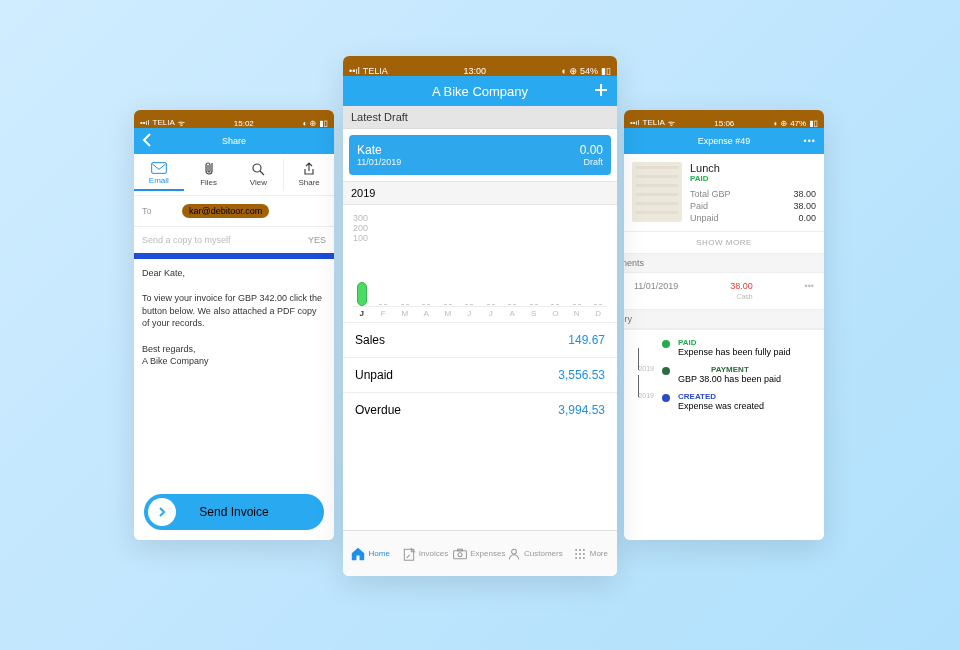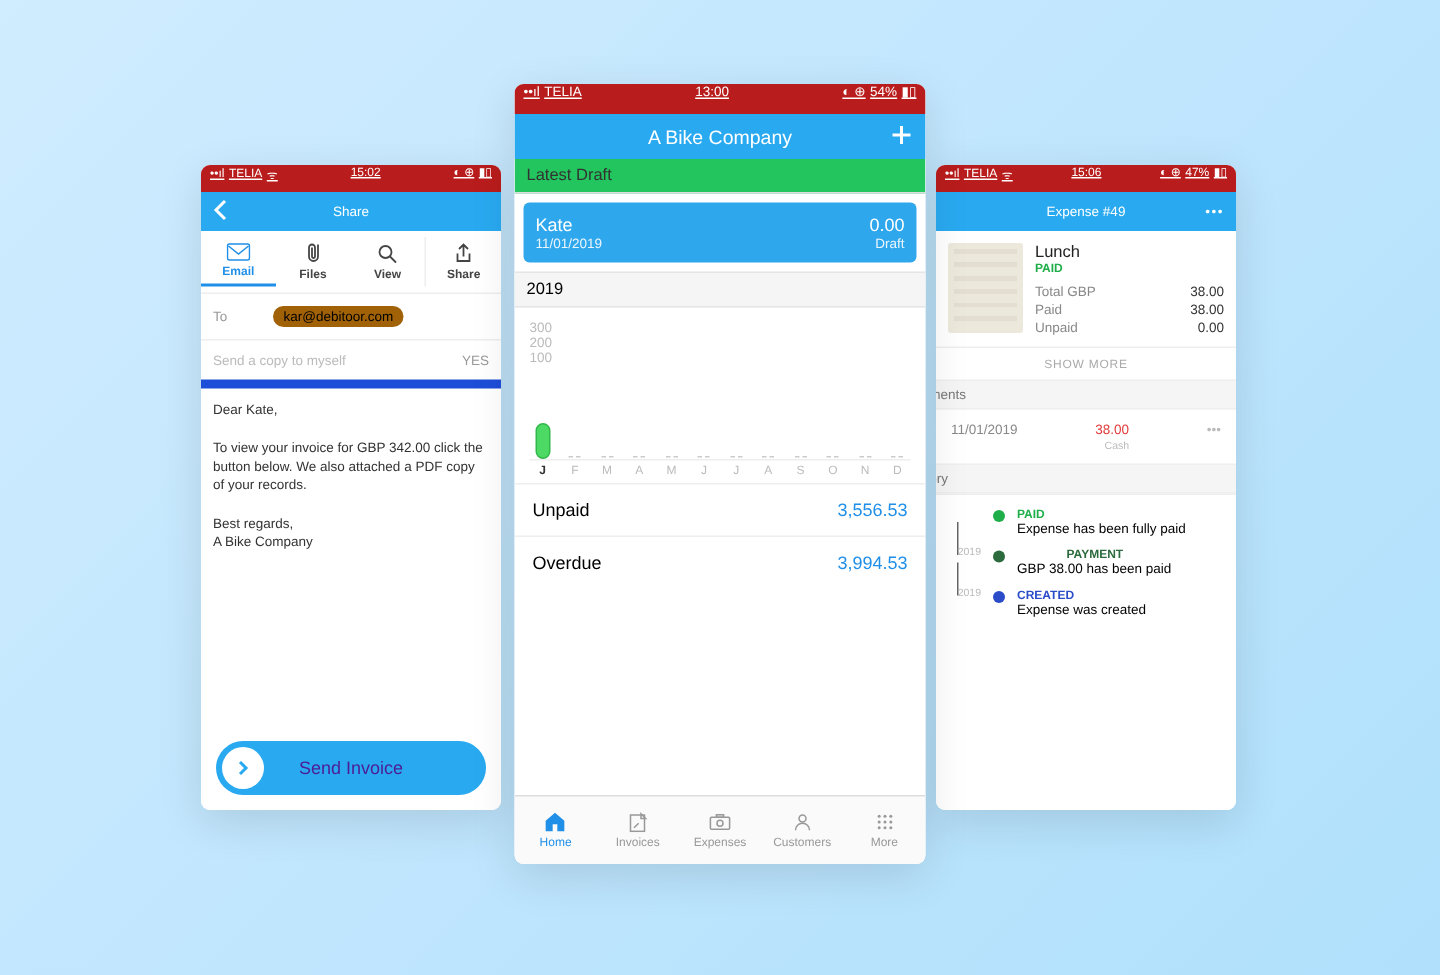--- a/index.html
+++ b/index.html
@@ -13,63 +13,63 @@
     width: 200px; height: 430px;
     background: #fff;
     border-radius: 6px;
     box-shadow: 0 8px 30px rgba(0,0,0,0.12);
     overflow: hidden;
     font-size: 9px;
     display: flex; flex-direction: column;
   }
   .phone.center { width: 274px; height: 520px; font-size: 10px; z-index: 3; }
   .statusbar {
-    height: 18px; background: #b91c1c; color: #fff;
-    display: flex; align-items: flex-start; justify-content: space-between;
-    padding: 0 6px; font-size: 8px; text-decoration: underline;
+    height: 18px; background: #a16207; color: #fff;
+    display: flex; align-items: flex-end; justify-content: space-between;
+    padding: 0 6px; font-size: 8px;
   }
   .center .statusbar { height: 20px; font-size: 9px; }
   .sb-left, .sb-right { display: flex; align-items: center; gap: 3px; }
   .navbar {
     background: #29a9f0; color: #fff;
     height: 26px; display: flex; align-items: center; justify-content: center;
     position: relative; font-weight: 500;
   }
   .center .navbar { height: 30px; font-size: 13px; }
   .nav-left { position: absolute; left: 8px; }
   .nav-right { position: absolute; right: 8px; }
   .content { flex: 1; overflow: hidden; display: flex; flex-direction: column; background: #fff; }
-  .section-header { background: #22c55e; color: #333; padding: 5px 8px; font-size: 10px; border-bottom: 1px solid #ddd; }
+  .section-header { background: #e5e5e5; color: #333; padding: 5px 8px; font-size: 10px; border-bottom: 1px solid #ddd; }
   .center .section-header { font-size: 11px; }
   .draft-card { background: #2fa7ed; color: #fff; margin: 6px; border-radius: 4px; padding: 8px; display: flex; justify-content: space-between; }
   .year-header { background: #f5f5f5; padding: 5px 8px; font-size: 11px; border-top: 1px solid #e5e5e5; border-bottom: 1px solid #e5e5e5; }
   .chart { padding: 8px 10px 4px; }
   .chart-y { color: #bbb; font-size: 9px; }
   .chart-bars { display: flex; align-items: flex-end; height: 60px; gap: 4px; margin-top: 4px; border-bottom: 1px solid #eee; }
   .bar-slot { flex: 1; display: flex; flex-direction: column; align-items: center; justify-content: flex-end; height: 60px; }
   .bar { width: 10px; border-radius: 5px; }
   .bar.green { background: #4cd964; border: 1px solid #32b84a; }
   .chart-x { display: flex; gap: 4px; color: #bbb; font-size: 8px; margin-top: 2px; }
   .chart-x span { flex: 1; text-align: center; }
   .row { display: flex; justify-content: space-between; padding: 10px 12px; border-top: 1px solid #eee; font-size: 12px; align-items: center; }
   .row .val { color: #1f8fe8; font-weight: 500; }
   .tabbar { height: 46px; border-top: 1px solid #ddd; display: flex; background: #fafafa; }
-  .tab { flex: 1; display: flex; flex-direction: column; align-items: center; justify-content: center; color: #999; font-size: 8px; gap: 2px; }
+  .tab { flex: 1; display: flex; flex-direction: row; align-items: center; justify-content: center; color: #999; font-size: 8px; gap: 2px; }
   .tab.active { color: #1f8fe8; }
   .tab .ico { width: 16px; height: 14px; }
   
   .tool-tabs { display: flex; border-bottom: 1px solid #eee; padding: 4px 0; }
-  .tool { flex: 1; display: flex; flex-direction: column; align-items: center; gap: 2px; color: #444; font-size: 8px; padding: 4px 0; font-weight: bold; }
+  .tool { flex: 1; display: flex; flex-direction: column; align-items: center; gap: 2px; color: #444; font-size: 8px; padding: 4px 0; }
   .tool.active { color: #1f8fe8; border-bottom: 2px solid #1f8fe8; }
   .field { display: flex; align-items: center; padding: 8px; border-bottom: 1px solid #eee; gap: 8px; }
   .field .lbl { color: #999; font-size: 9px; width: 32px; }
   .chip { background: #a16207; border-radius: 10px; padding: 2px 7px; font-size: 9px; }
   .copy-row { display: flex; justify-content: space-between; padding: 8px; color: #bbb; font-size: 9px; border-bottom: 6px solid #1d4ed8; }
   .body-text { padding: 8px; font-size: 9px; color: #333; line-height: 1.4; flex: 1; }
-  .send-btn { margin: 10px; background: #29a9f0; color: #4c1d95; border-radius: 22px; height: 36px; display: flex; align-items: center; justify-content: center; font-size: 12px; font-weight: 500; position: relative; }
+  .send-btn { margin: 10px; background: #29a9f0; color: #000000; border-radius: 22px; height: 36px; display: flex; align-items: center; justify-content: center; font-size: 12px; font-weight: 500; position: relative; }
   .send-btn .circle { position: absolute; left: 4px; width: 28px; height: 28px; background: #fff; border-radius: 50%; display: flex; align-items: center; justify-content: center; color: #29a9f0; }
   
   .exp-head { display: flex; padding: 8px; gap: 8px; }
   .thumb { width: 50px; height: 60px; background: #ece8dc; border-radius: 2px; position: relative; overflow: hidden; }
   .thumb::after { content:""; position:absolute; inset:4px; background: repeating-linear-gradient(180deg,#ddd7ca 0 3px,transparent 3px 9px); opacity:.6; }
   .exp-info { flex: 1; font-size: 9px; }
   .paid-tag { color: #1fae4a; font-weight: 600; font-size: 8px; }
   .kv { display: flex; justify-content: space-between; color: #888; margin-top: 2px; }
   .kv .v { color: #333; }
   .show-more { text-align: center; color: #aaa; font-size: 8px; padding: 6px; border-top: 1px solid #eee; border-bottom: 1px solid #eee; letter-spacing: 0.5px; }
@@ -330,20 +330,24 @@
           <span>J</span>
           <span>J</span>
           <span>A</span>
           <span>S</span>
           <span>O</span>
           <span>N</span>
           <span>D</span>
         </div>
     </div>
     <div class="row">
+      <span>Sales</span>
+      <span class="val">149.67</span>
+    </div>
+    <div class="row">
       <span>Unpaid</span>
       <span class="val">3,556.53</span>
     </div>
     <div class="row">
       <span>Overdue</span>
       <span class="val">3,994.53</span>
     </div>
     <div style="flex:1;"></div>
     <div class="tabbar">
       <div class="tab active">

